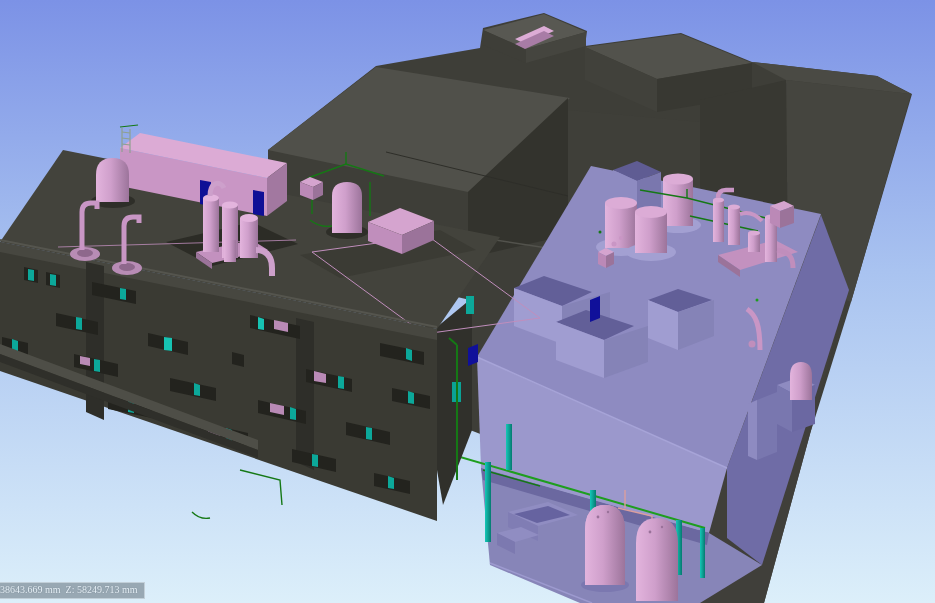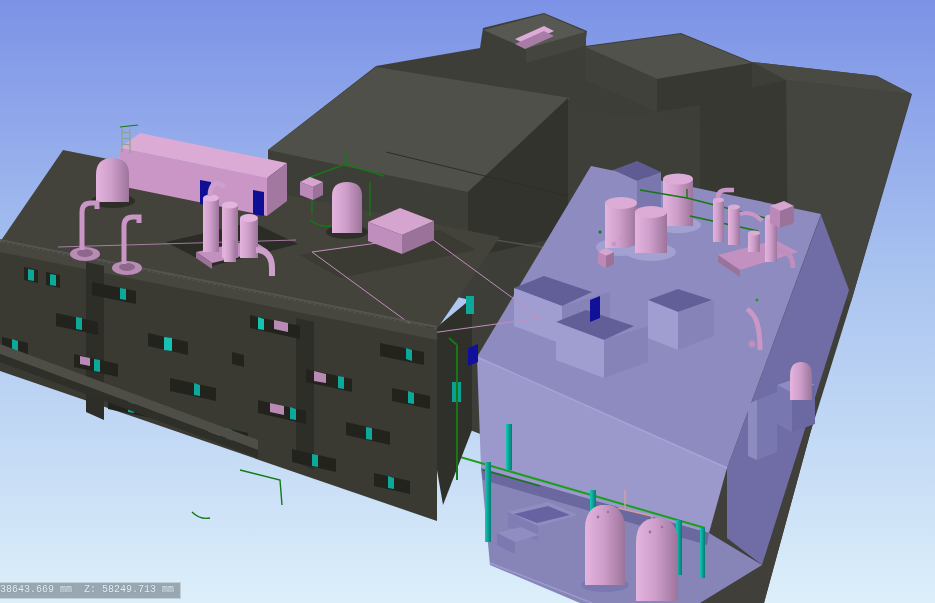--- a/index.html
+++ b/index.html
@@ -1,16 +1,16 @@
 <!DOCTYPE html>
 <html><head>
 <meta charset="utf-8">
 <style>
   html,body{margin:0;padding:0;background:#000;}
-  .viewport{position:relative;width:935px;height:603px;overflow:hidden;font-family:Liberation Mono, monospace;}
+  .viewport{position:relative;width:935px;height:603px;overflow:hidden;font-family:Liberation Serif, serif;}
   svg{display:block;}
   .coord-tip{
     position:absolute;left:-7px;bottom:4px;
     background:rgba(146,162,172,0.92);
     border:1px solid #c2cfd8;
     color:#e9f3fa;
     font-size:10px;line-height:12px;
     padding:1px 6px 2px 6px;
     white-space:pre;
     text-shadow:0 0 1px rgba(70,85,95,.6);

